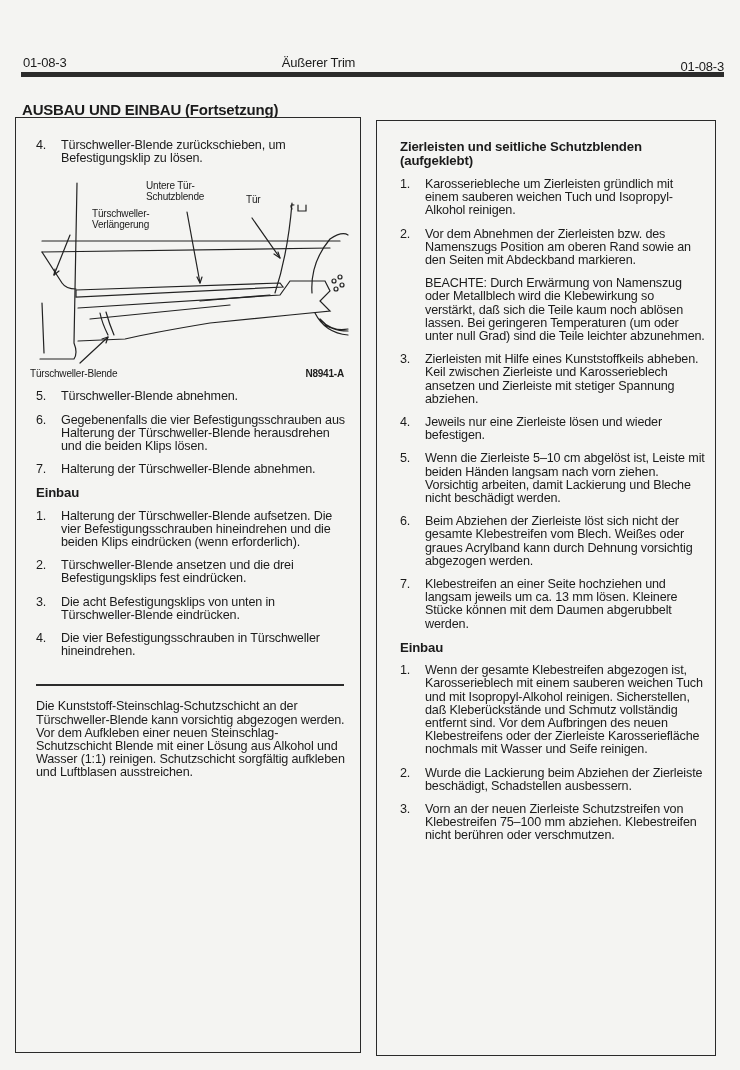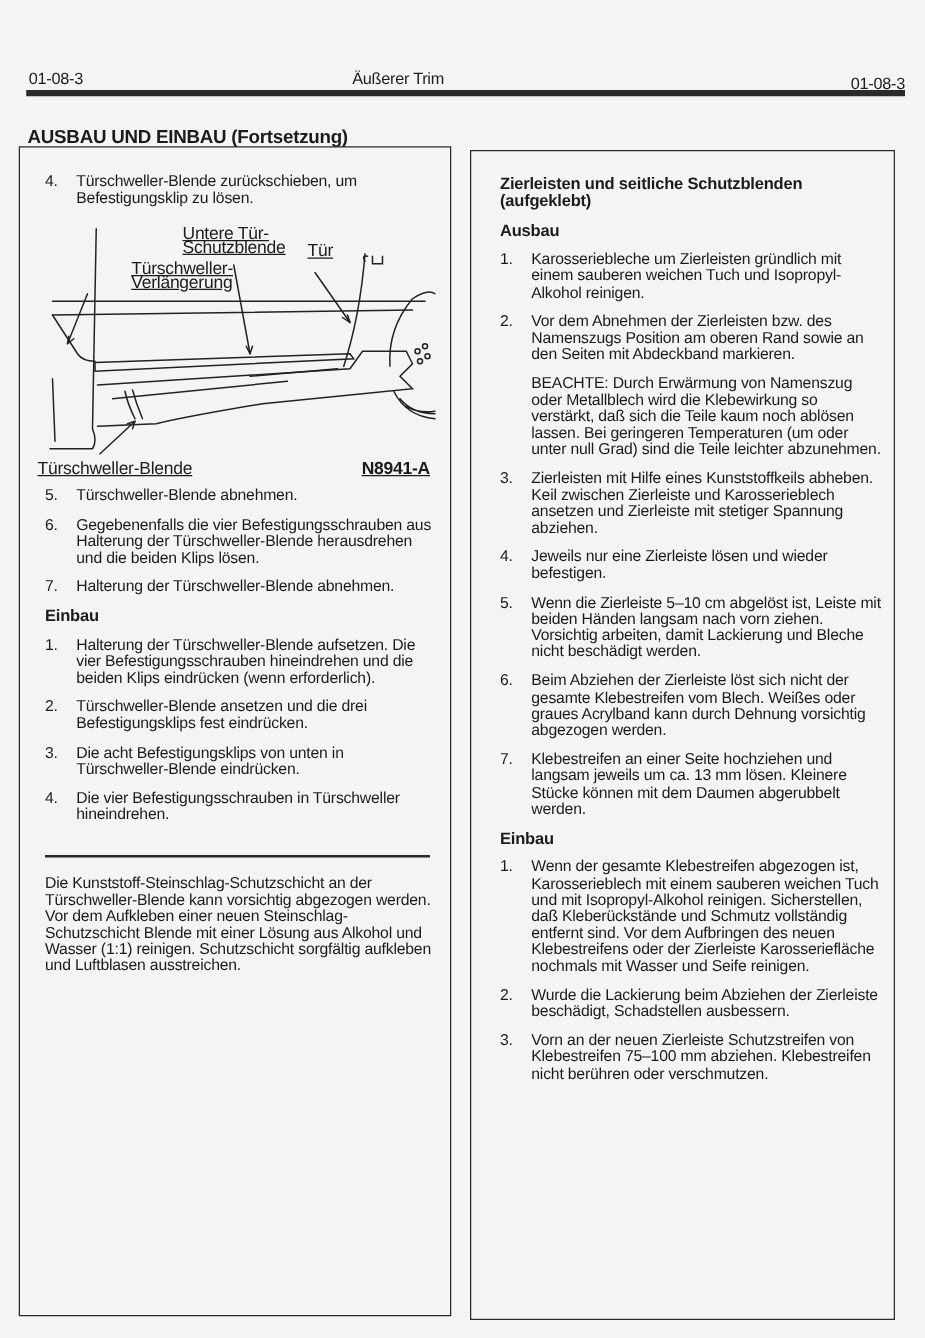--- a/index.html
+++ b/index.html
@@ -22,21 +22,21 @@
   .col-right { left:400px; top:140px; width:306px; }
   .item { display:flex; margin-bottom:10px; }
   .num { width:25px; flex:0 0 25px; }
   .txt { flex:1; }
   .sub-head { font-weight:bold; font-size:13.2px; margin:4px 0 10px 0; }
   .sec-head { font-weight:bold; font-size:13.2px; line-height:14px; margin-bottom:10px; }
   .note { margin:0 0 10px 25px; }
   .para { margin-bottom:8px; }
   .diagram { position:relative; width:320px; height:215px; margin:-2px 0 2px -6px; }
   .diagram svg { position:absolute; left:0; top:0; }
-  .d-label { position:absolute; font-size:14px; line-height:10.5px; font-weight:normal; letter-spacing:-0.2px;text-decoration:underline; }
+  .d-label { position:absolute; font-size:10px; line-height:10.5px; font-weight:normal; letter-spacing:-0.2px; }
   .d-code { font-weight:bold; }
   .divider { height:2px; background:#2b2b2b; margin:26px 0 14px 0; width:308px; }
 </style>
 </head>
 <body>
 
 <div>
   <div class="hdr hdr-left">01-08-3</div>
   <div class="hdr hdr-center">Äußerer Trim</div>
   <div class="hdr hdr-right">01-08-3</div>
@@ -91,21 +91,21 @@
       <path d="M40 62 L24 102"></path>
       <path d="M24 102 L25 96 M24 102 L29 98"></path>
       <path d="M222 45 L250 85"></path>
       <path d="M250 85 L244 81 M250 85 L248 79"></path>
       <path d="M50 190 L78 164"></path>
       <path d="M78 164 L72 166 M78 164 L76 170"></path>
     </svg>
     <div class="d-label" style="left:116px;top:8px;white-space:pre;">Untere Tür-
 Schutzblende</div>
     <div class="d-label" style="left:216px;top:22px;">Tür</div>
-    <div class="d-label" style="left:75px;top:36px;white-space:pre;">Türschweller-
+    <div class="d-label" style="left:62px;top:36px;white-space:pre;">Türschweller-
 Verlängerung</div>
     <div class="d-label" style="left:0px;top:196px;">Türschweller-Blende</div>
     <div class="d-label d-code" style="right:6px;top:196px;">N8941-A</div>
   </div>
 
   <div id="left-steps-after">
       <div class="item">
         <span class="num">5.</span>
         <span class="txt">Türschweller-Blende abnehmen.</span>
       </div>
@@ -138,21 +138,20 @@
         <span class="txt">Die vier Befestigungsschrauben in Türschweller hineindrehen.</span>
       </div>
     </div>
 
   <div class="divider"></div>
   <div class="para">Die Kunststoff-Steinschlag-Schutzschicht an der Türschweller-Blende kann vorsichtig abgezogen werden. Vor dem Aufkleben einer neuen Steinschlag-Schutzschicht Blende mit einer Lösung aus Alkohol und Wasser (1:1) reinigen. Schutzschicht sorgfältig aufkleben und Luftblasen ausstreichen.</div>
 </div>
 
 <div class="col col-right">
   <div class="sec-head">Zierleisten und seitliche Schutzblenden (aufgeklebt)</div>
-  <div class="sub-head">Ausbau</div>
   <div id="right-removal">
       <div class="item">
         <span class="num">1.</span>
         <span class="txt">Karosseriebleche um Zierleisten gründlich mit einem sauberen weichen Tuch und Isopropyl-Alkohol reinigen.</span>
       </div>
       <div class="item">
         <span class="num">2.</span>
         <span class="txt">Vor dem Abnehmen der Zierleisten bzw. des Namenszugs Position am oberen Rand sowie an den Seiten mit Abdeckband markieren.</span>
       </div>
     </div>

